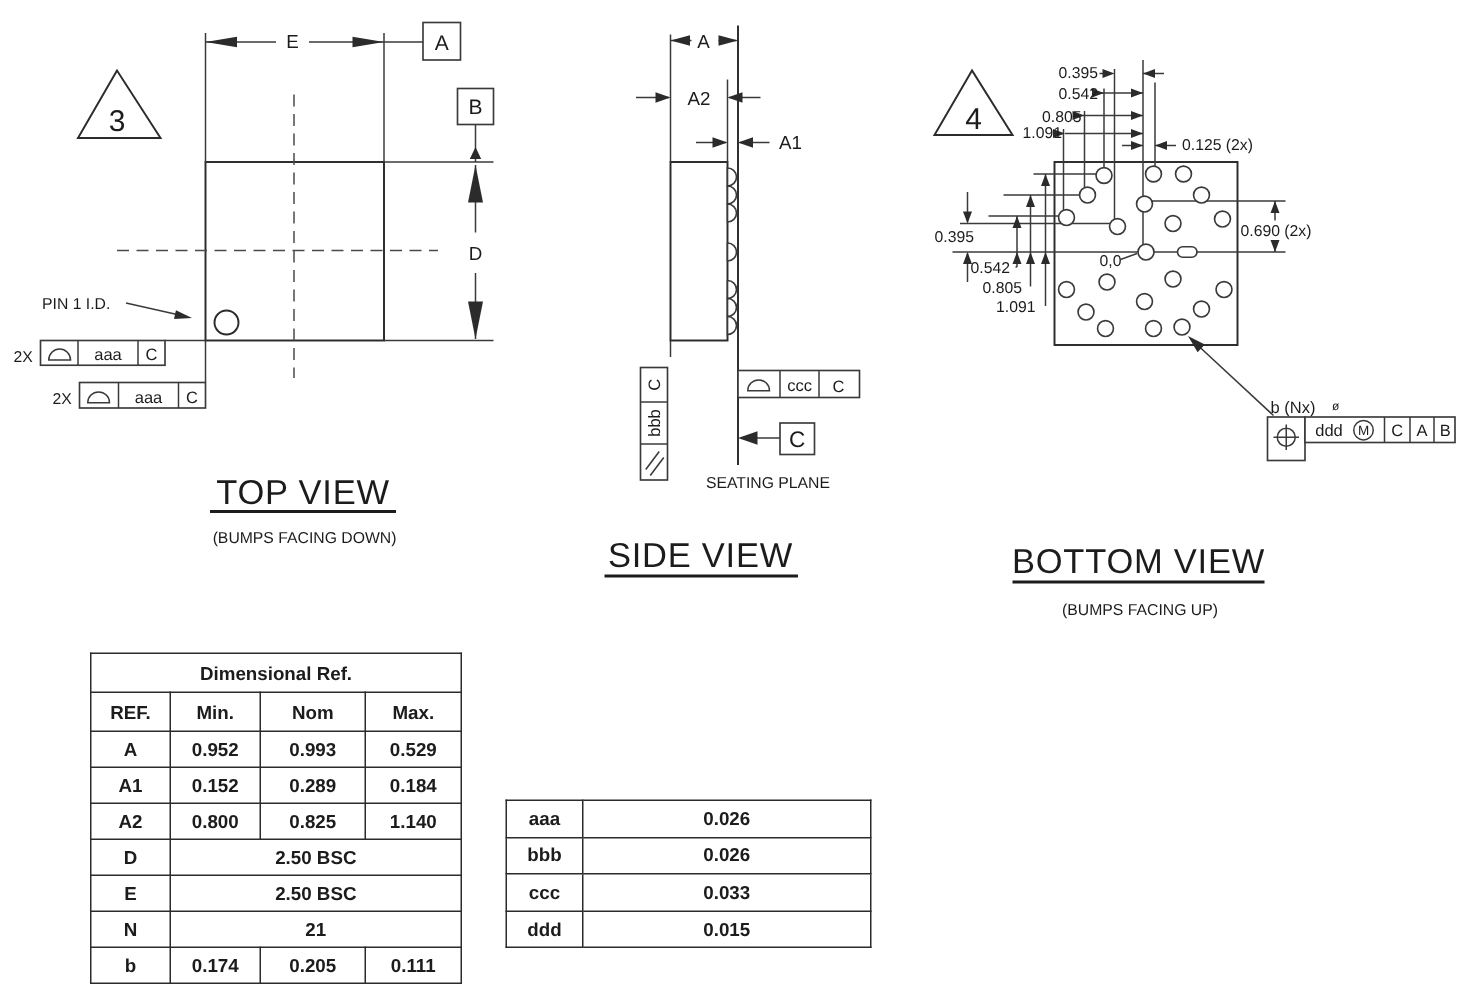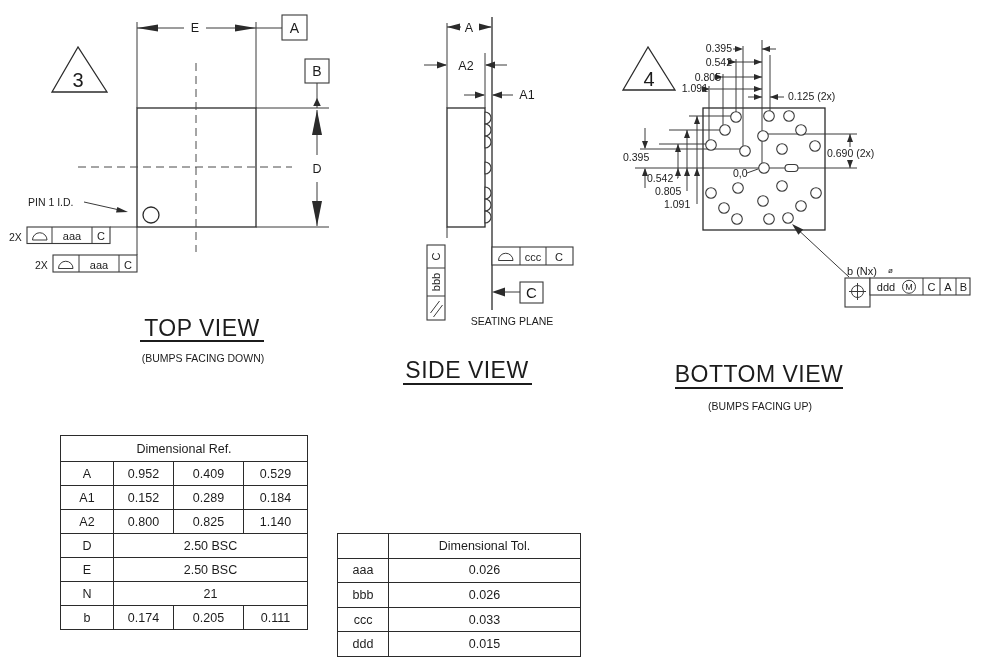--- a/index.html
+++ b/index.html
@@ -15,21 +15,21 @@
   .boxed{fill:#ffffff;stroke:#3a3a3a;stroke-width:1.1;}
   .t10{font-size:10.5px;}
   .t11{font-size:11px;}
   .t12{font-size:12.5px;}
   .t14{font-size:14px;}
   .t20{font-size:20px;}
   .title{font-size:23px;letter-spacing:0.5px;}
   table.tbl{position:absolute;border-collapse:collapse;table-layout:fixed;
             font-size:12.5px;color:#1c1c1c;}
   table.tbl td{border:1.2px solid #2b2b2b;text-align:center;vertical-align:middle;
-               padding:0;overflow:hidden;}
+               padding:0;overflow:hidden;font-weight:bold;}
   #ref-table{left:60px;top:435px;width:247px;}
   #tol-table{left:337px;top:533px;width:243px;}
   #ref-table tr{height:24px;}
   #ref-table tr.hrow{height:26px;}
   #tol-table tr{height:24.6px;}
 </style>
 </head>
 <body>
 
 <div class="canvas">
@@ -333,24 +333,30 @@
   <colgroup>
         <col style="width:53px">
         <col style="width:60px">
         <col style="width:70px">
         <col style="width:64px">
       </colgroup>
   <tbody>
         <tr class="hrow">
           <td colspan="4">Dimensional Ref.</td>
         </tr>
+  <tr class="hrow">
+    <td>REF.</td>
+    <td>Min.</td>
+    <td>Nom</td>
+    <td>Max.</td>
+  </tr>
   <tr>
     <td>A</td>
     <td>0.952</td>
-    <td>0.409</td>
+    <td>0.993</td>
     <td>0.529</td>
   </tr>
   <tr>
     <td>A1</td>
     <td>0.152</td>
     <td>0.289</td>
     <td>0.184</td>
   </tr>
   <tr>
     <td>A2</td>
@@ -378,24 +384,20 @@
   </tr>
 </tbody>
     </table>
 
 <table class="tbl" id="tol-table">
   <colgroup>
         <col style="width:51px">
         <col style="width:192px">
       </colgroup>
   <tbody>
-        <tr>
-    <td></td>
-    <td>Dimensional Tol.</td>
-  </tr>
   <tr>
     <td>aaa</td>
     <td>0.026</td>
   </tr>
   <tr>
     <td>bbb</td>
     <td>0.026</td>
   </tr>
   <tr>
     <td>ccc</td>

